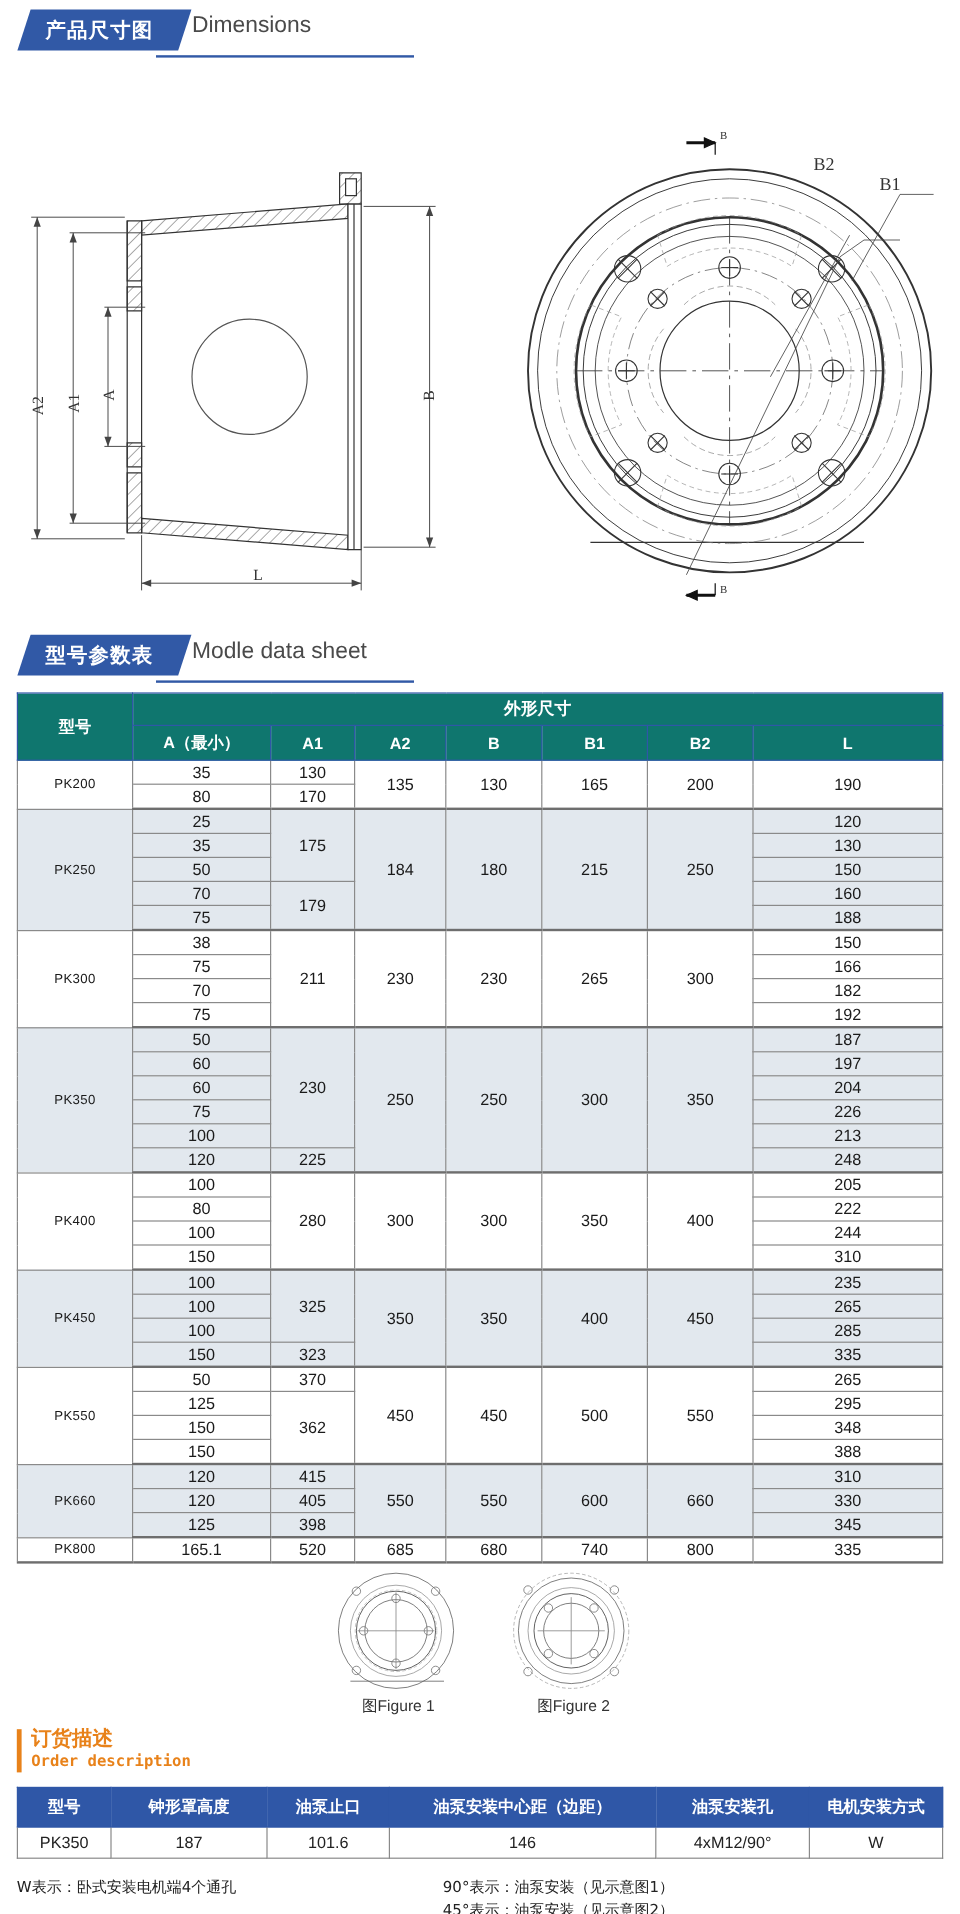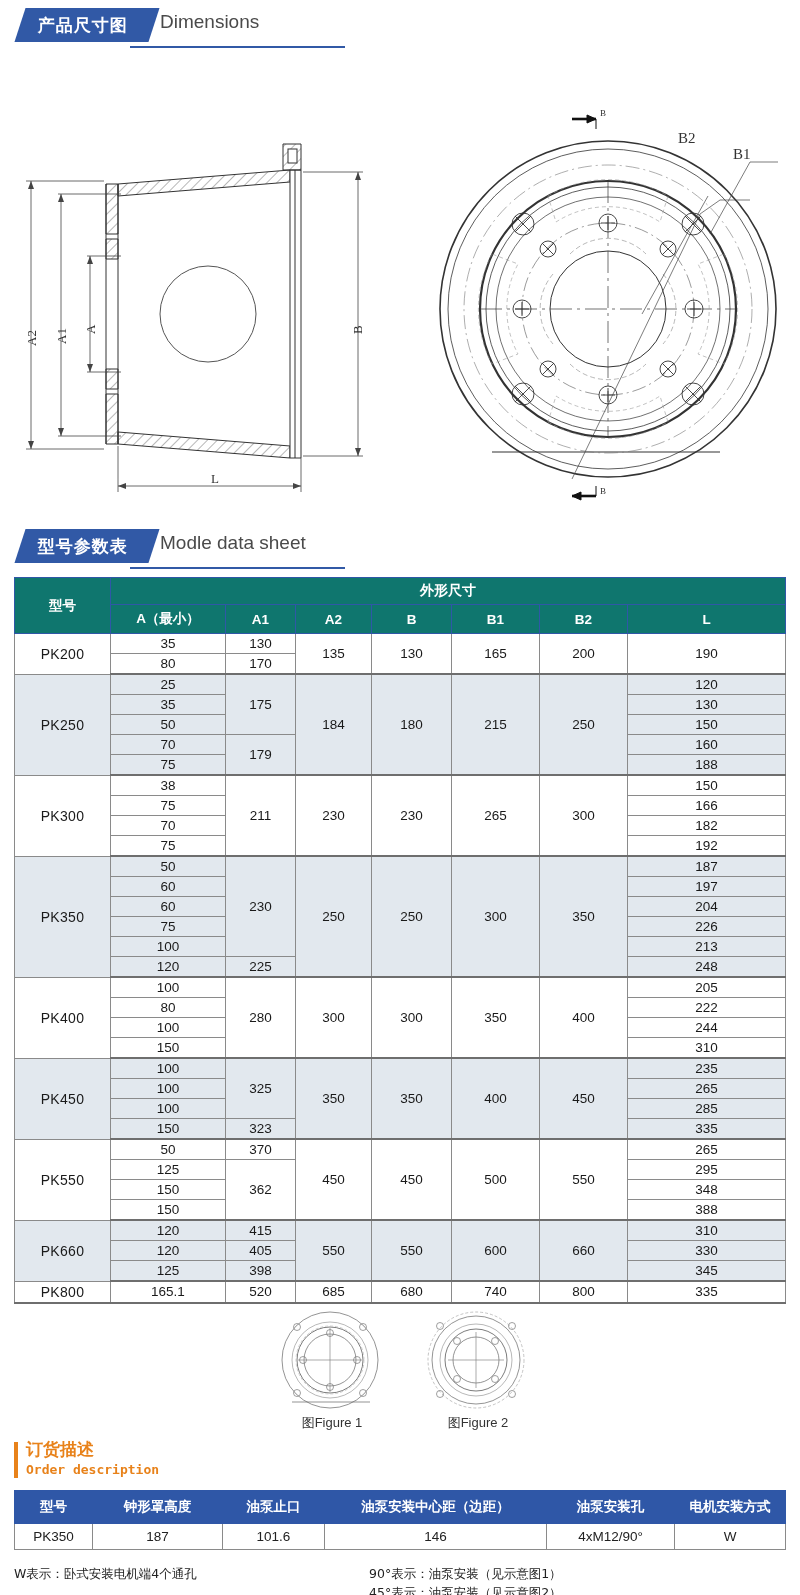--- a/index.html
+++ b/index.html
@@ -59,21 +59,21 @@
     border:1px solid #2f57a7;
     padding:5px 2px;
   }
   table.main th.grp { font-size:14px; padding:4px 2px; }
   table.main td {
     border:1px solid #8a8a8a;
     text-align:center; font-size:13.5px;
     padding:2px 2px; color:#1a1a1a;
     height:19px;
   }
-  table.main td.model { font-size:14px; letter-spacing:.3px; }
+  table.main td.model { font-size:11px; letter-spacing:.3px; }
   tr.alt td { background:#e2e8ee; }
   tr.plain td { background:#ffffff; }
   table.main td.thickb { border-bottom:2px solid #6e6e6e; }
 
   
   .figures { position:relative; height:120px; margin-top:6px; }
   .figcap {
     position:absolute; top:104px; font-size:13px; color:#333;
     font-family:"Liberation Sans",sans-serif; text-align:center; width:140px;
   }

